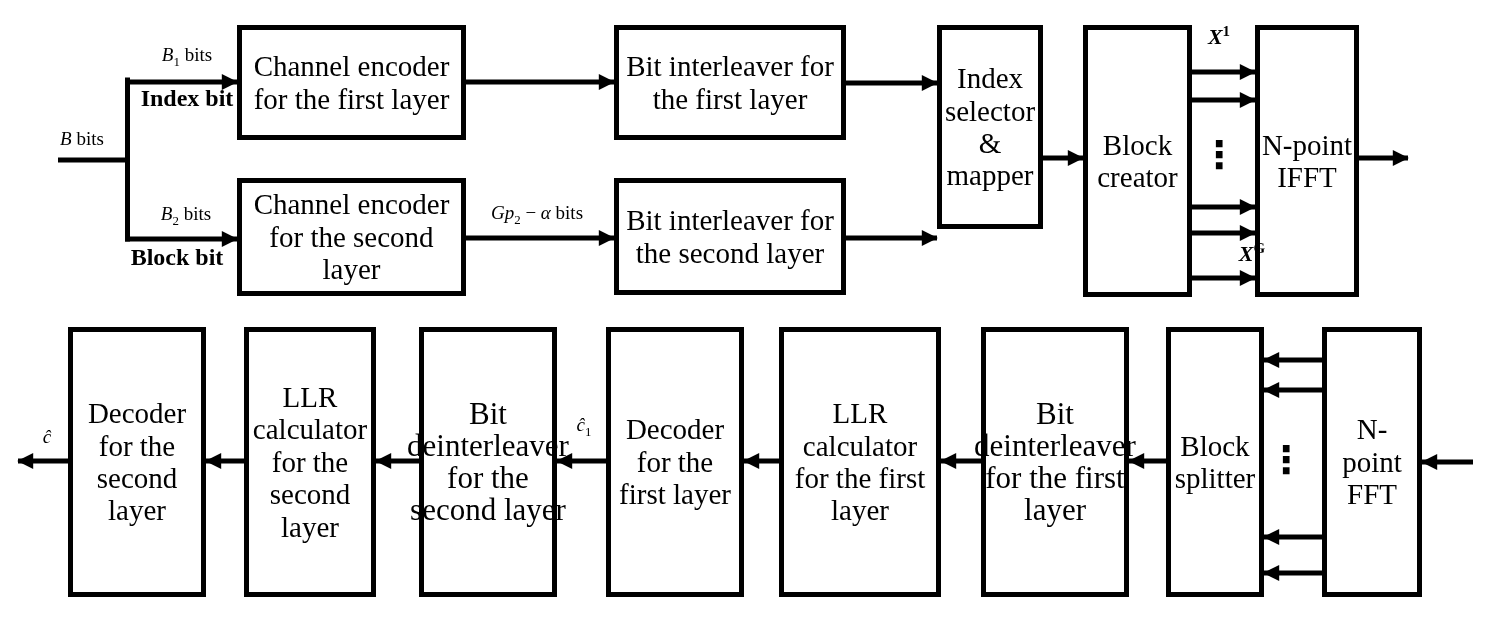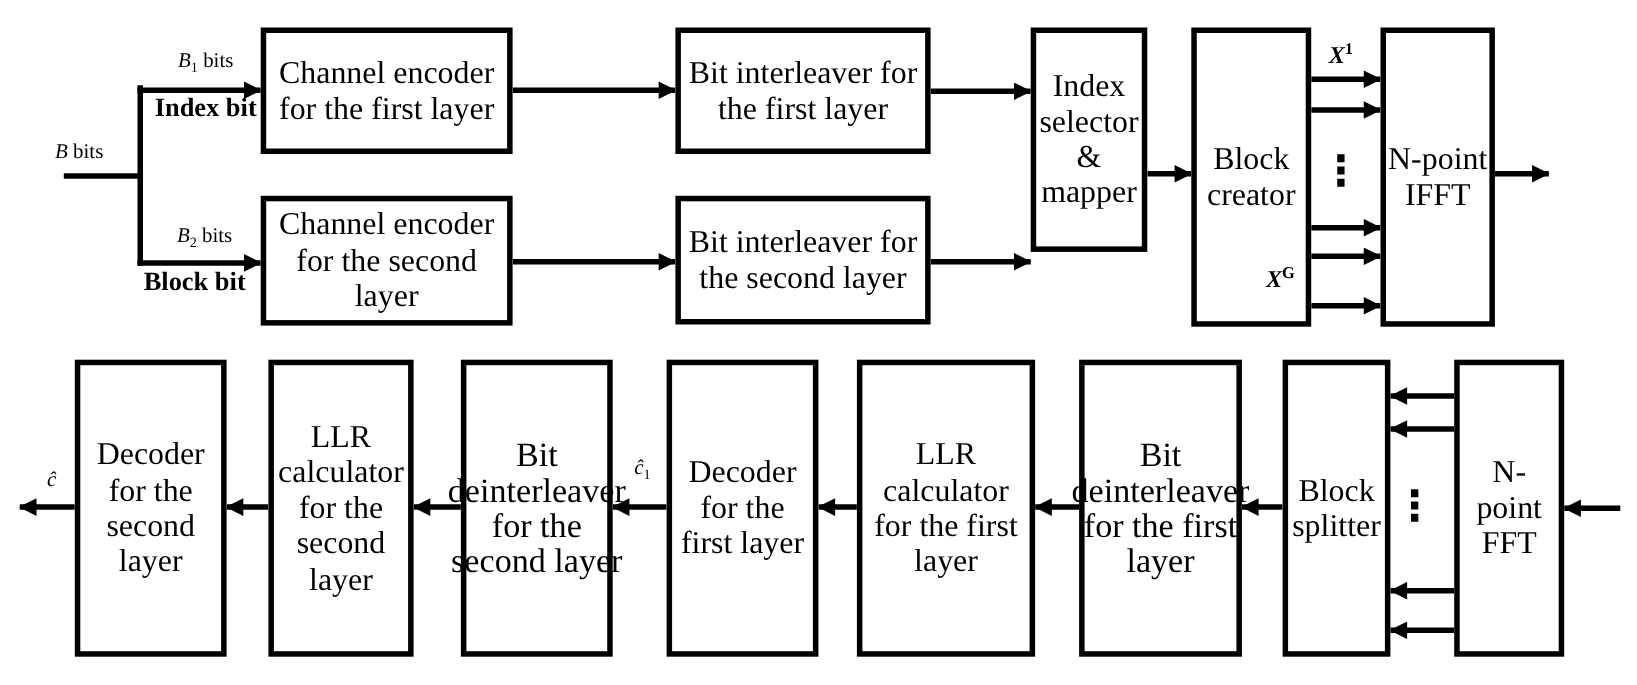--- a/index.html
+++ b/index.html
@@ -168,35 +168,36 @@
   </div>
   <div class="box" style="left:1166px;top:327px;width:98px;height:270px">
     <span class="box-label">Block
 splitter</span>
   </div>
   <div class="box" style="left:1322px;top:327px;width:100px;height:270px">
     <span class="box-label">N-point
 FFT</span>
   </div>
 
-  <div class="elabel" style="left:72px;top:138px"><i>B</i><span> bits</span></div>
+  <div class="elabel" style="left:82px;top:138px"><i>B</i><span> bits</span></div>
 
   <div class="elabel" style="left:187px;top:57px"><i>B</i><sub>1</sub><span> bits</span></div>
 
   <div class="elabel bold-label" style="left:187px;top:98px">Index bit</div>
 
   <div class="elabel" style="left:186px;top:216px"><i>B</i><sub>2</sub><span> bits</span></div>
 
   <div class="elabel bold-label" style="left:177px;top:257px">Block bit</div>
 
 
-
-  <div class="elabel math-bold" style="left:1219px;top:50px"><i>X</i><sup>1</sup></div>
-
-  <div class="elabel math-bold" style="left:1164px;top:253px"><i>X</i><sup>G</sup></div>
+  <div class="elabel" style="left:537px;top:215px"><i>Gp</i><sub>2</sub><span> − </span><i>α</i><span> bits</span></div>
+
+  <div class="elabel math-bold" style="left:1219px;top:36px"><i>X</i><sup>1</sup></div>
+
+  <div class="elabel math-bold" style="left:1252px;top:253px"><i>X</i><sup>G</sup></div>
 
   <div class="elabel" style="left:584px;top:427px"><i>ĉ</i><sub>1</sub></div>
 
   <div class="elabel" style="left:47px;top:436px"><i>ĉ</i></div>
 
   <div class="vdots" style="left:1219px;top:155px">⋮</div>
   <div class="vdots" style="left:1286px;top:460px">⋮</div>
 
 </div>
 

